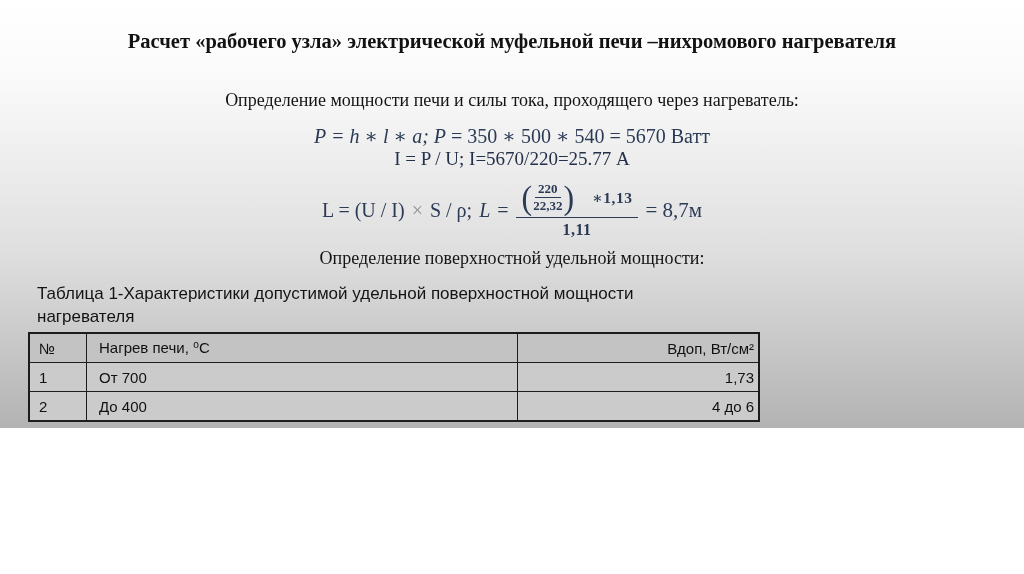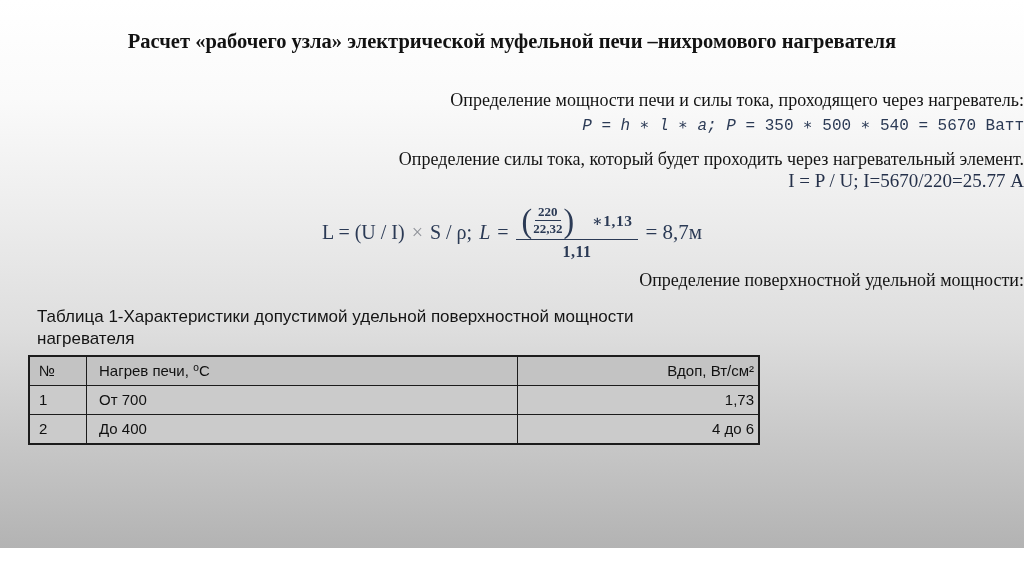--- a/index.html
+++ b/index.html
@@ -1,35 +1,35 @@
 <!DOCTYPE html>
 <html><head>
 <meta charset="utf-8">
 <style>
   html,body{margin:0;padding:0;}
   .slide{
     position:relative;
-    width:1024px;height:548px;
+    width:1024px;height:428px;
     overflow:hidden;
     background:linear-gradient(to bottom,#ffffff 0%,#fafafa 18%,#ececec 40%,#dedede 60%,#c6c6c6 82%,#b3b3b3 100%);
     font-family:"Liberation Serif","DejaVu Serif",serif;
     color:#151515;
   }
   .title{
     padding-top:30px;
     text-align:center;
     font-size:20.5px;
     font-weight:bold;
     color:#121212;
   }
-  .centerline{text-align:right;line-height:1.2;}
+  .centerline{text-align:center;line-height:1.2;}
   .heading{font-size:18px;margin-top:13px;color:#141414;}
   .h-first{margin-top:37px;}
   .math{color:#2b3a55;}
-  .f-power{margin-top:5px;font-size:16px;font-family:Liberation Mono, monospace;}
+  .f-power{margin-top:12px;font-size:20px;}
   .f-power .ital{font-style:italic;}
   .f-current{font-size:19px;color:#25314a;}
   .f-length{
     margin-top:12px;
     display:flex;justify-content:center;align-items:center;
     font-size:20px;gap:7px;color:#2b3a55;
   }
   .f-length .gray{color:#8f9299;}
   .f-length .ital{font-style:italic;}
   .frac{display:inline-flex;flex-direction:column;align-items:center;line-height:1;}
@@ -72,21 +72,20 @@
 <body>
 
 <div class="slide">
 
   <div class="title">Расчет «рабочего узла» электрической муфельной печи –нихромового  нагревателя</div>
 
   <div class="centerline heading h-first">Определение мощности печи и силы тока, проходящего через нагреватель:</div>
 
   <div class="centerline f-power math"><span class="ital">P = h ∗ l ∗ a; P</span><span> = 350 ∗ 500 ∗ 540 = 5670 Ватт</span></div>
 
-  <div class="centerline heading">Определение силы тока, который будет проходить через нагревательный элемент.</div>
 
   <div class="centerline f-current">I = P / U; I=5670/220=25.77 А</div>
 
 
   <div class="f-length">
     <span>L = (U / I)</span>
     <span class="gray">×</span>
     <span>S / ρ;</span>
     <span class="ital">L</span>
     <span>=</span>

